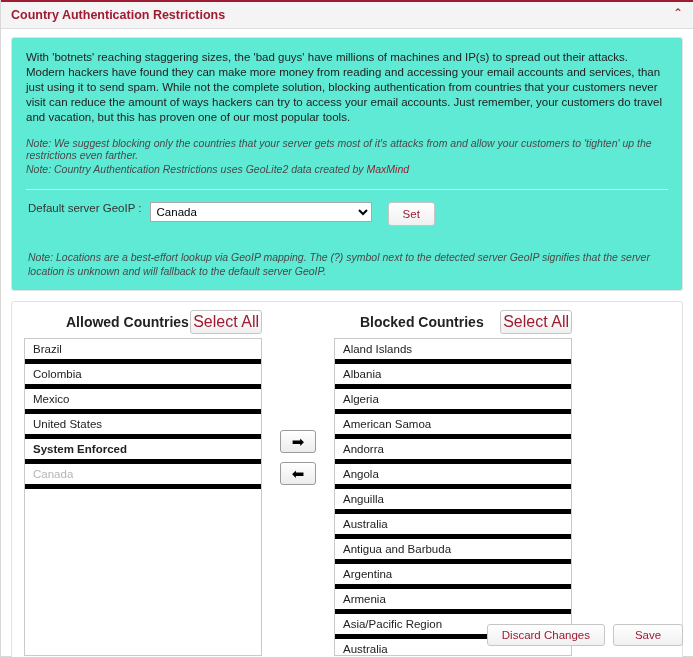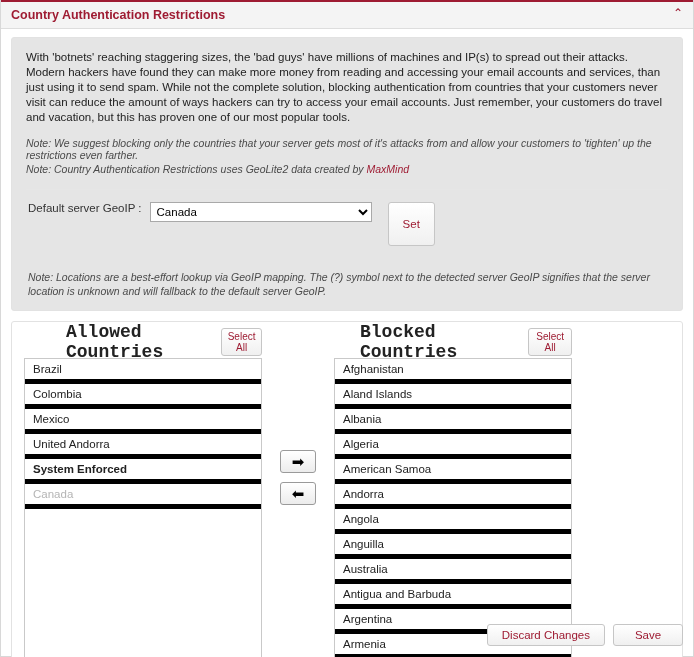--- a/index.html
+++ b/index.html
@@ -50,21 +50,21 @@
     cursor: pointer;
   }
   
   .content {
     padding: 8px 10px 0 10px;
   }
   .info-box {
     border: 1px solid #e2e2e2;
     border-radius: 3px;
     padding: 12px 14px 10px 14px;
-    background: #e5e5e5;
+    background: #5eead4;
   }
   .info-text {
     font-size: 11.5px;
     line-height: 15px;
     color: #222;
     margin: 0 0 12px 0;
     text-align: left;
   }
   .note {
     font-size: 10.5px;
@@ -110,21 +110,21 @@
     font-size: 11.5px;
     border: 1px solid #c6c6c6;
     border-radius: 3px;
     background: linear-gradient(#ffffff, #f0f0f0);
     color: #333;
     padding: 3px 12px;
     cursor: pointer;
   }
   .btn-set {
     margin-left: 16px;
-    padding: 15px 14px;
+    padding: 5px 14px;
     color: #9e1b32;
   }
   .note-block {
     font-size: 10.5px;
     font-style: italic;
     color: #4a4a4a;
     line-height: 14px;
     margin: 14px 0 2px 2px;
   }
   
@@ -140,29 +140,28 @@
   .list-col { width: 238px; }
   .list-col.right { width: 238px; }
   .list-head {
     display: flex;
     align-items: center;
     justify-content: space-between;
     margin-bottom: 6px;
     height: 20px;
   }
   .list-title {
-    font-size: 18px;
+    font-size: 14px;
     font-weight: bold;
     color: #222;
     margin-left: 42px;
-    font-family: Liberation Mono, monospace;
   }
   .list-col.right .list-title { margin-left: 26px; }
   .btn-selectall {
-    font-size: 10px;
+    font-size: 16px;
     padding: 2px 2px;
     color: #9e1b32;
   }
   .listbox {
     border: 1px solid #c9c9c9;
     background: #fff;
     height: 318px;
     overflow-y: scroll;
     font-size: 11.5px;
   }
@@ -256,38 +255,37 @@
 
       <div class="list-col">
         <div class="list-head">
           <span class="list-title">Allowed Countries</span>
           <button class="btn btn-selectall">Select All</button>
         </div>
         <div class="listbox" id="allowed-listbox">
             <div class="opt">Brazil</div>
             <div class="opt">Colombia</div>
             <div class="opt">Mexico</div>
-            <div class="opt">United Andorra</div>
+            <div class="opt">United States</div>
             <div class="opt bold">System Enforced</div>
             <div class="opt disabled">Canada</div>
           </div>
       </div>
 
       <div class="arrows">
         <div class="arrow-btn">➡</div>
         <div class="arrow-btn">⬅</div>
       </div>
 
       <div class="list-col right">
         <div class="list-head">
           <span class="list-title">Blocked Countries</span>
           <button class="btn btn-selectall">Select All</button>
         </div>
         <div class="listbox" id="blocked-listbox">
-            <div class="opt">Afghanistan</div>
             <div class="opt">Aland Islands</div>
             <div class="opt">Albania</div>
             <div class="opt">Algeria</div>
             <div class="opt">American Samoa</div>
             <div class="opt">Andorra</div>
             <div class="opt">Angola</div>
             <div class="opt">Anguilla</div>
             <div class="opt">Australia</div>
             <div class="opt">Antigua and Barbuda</div>
             <div class="opt">Argentina</div>

